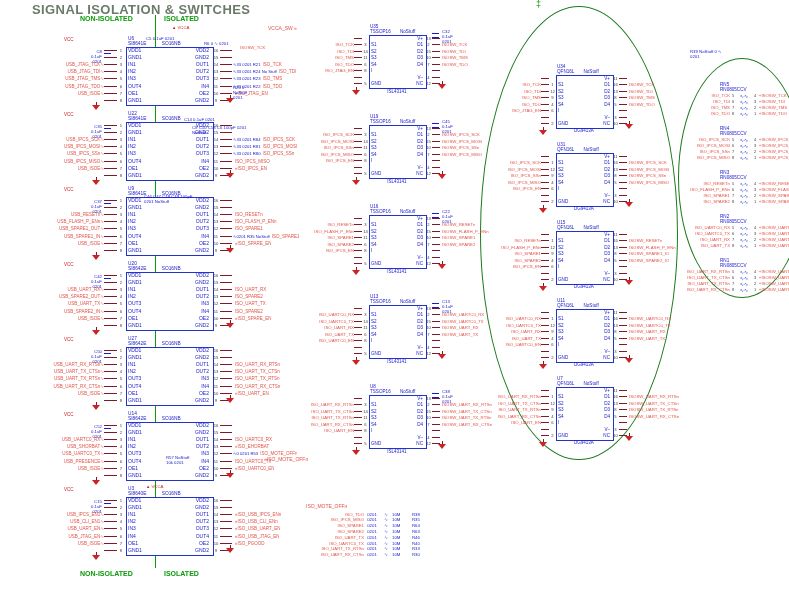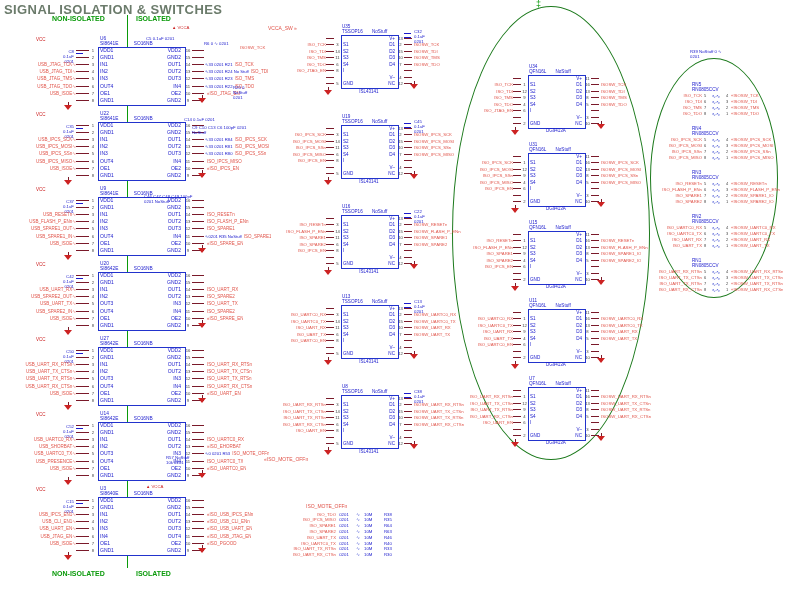--- a/index.html
+++ b/index.html
@@ -1,20 +1,20 @@
 <!DOCTYPE html>
 <html><head>
 <meta charset="utf-8">
 <style>
   html,body{margin:0;padding:0;}
   body{
     width:789px;height:591px;position:relative;overflow:hidden;background:#fff;
     font-family:"Liberation Sans",sans-serif;color:#222;
   }
-  .abs{position:absolute;}
+  .abs{position:absolute;margin-left:28px;}
   
   .title{left:4px;top:2px;font-size:13px;font-weight:bold;letter-spacing:.4px;color:#6b7b6b;}
   .region{font-size:7px;font-weight:bold;color:#0a9a0a;}
   .reg-tl{left:52px;top:15px;} .reg-tr{left:136px;top:15px;}
   .reg-bl{left:52px;top:570px;} .reg-br{left:136px;top:570px;}
   .divline{left:127px;top:15px;height:553px;width:0;border-left:1px solid #0a9a0a;}
   
   .ell{border:1.5px solid #1c7a1c;border-radius:50%;}
   .ell1{left:452px;top:6px;width:196px;height:452px;}
   .ell2{left:650px;top:58px;width:126px;height:238px;}

